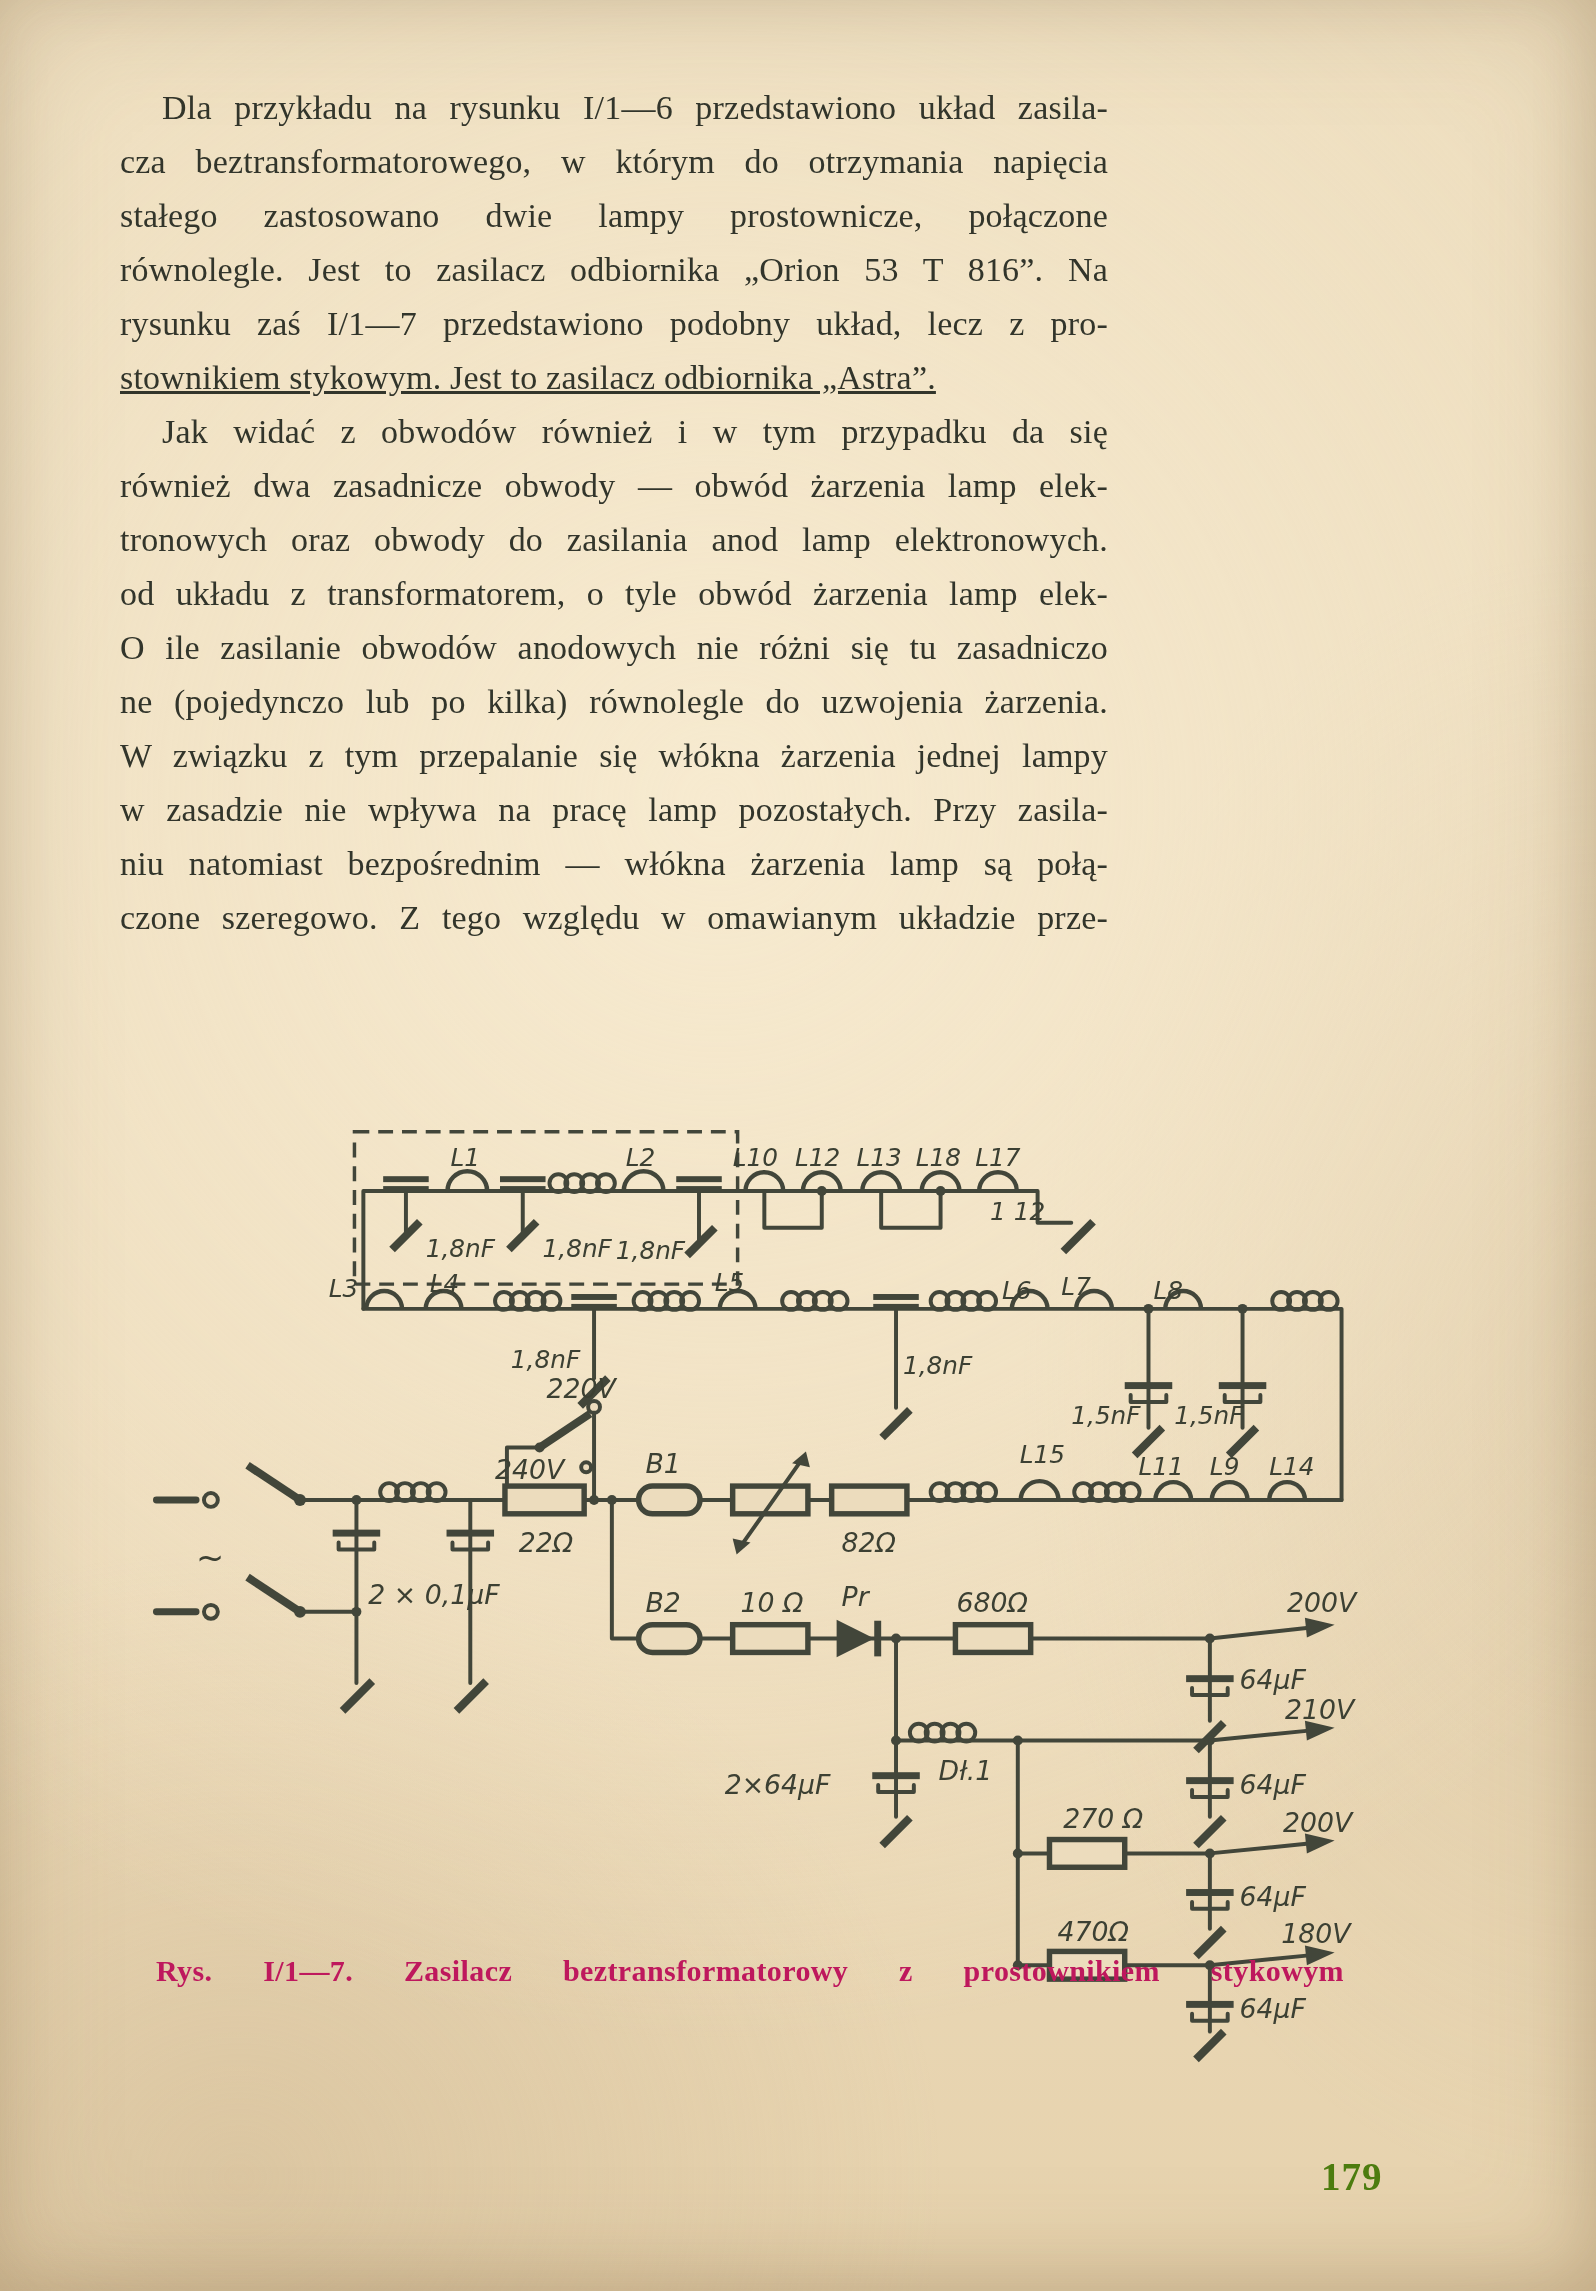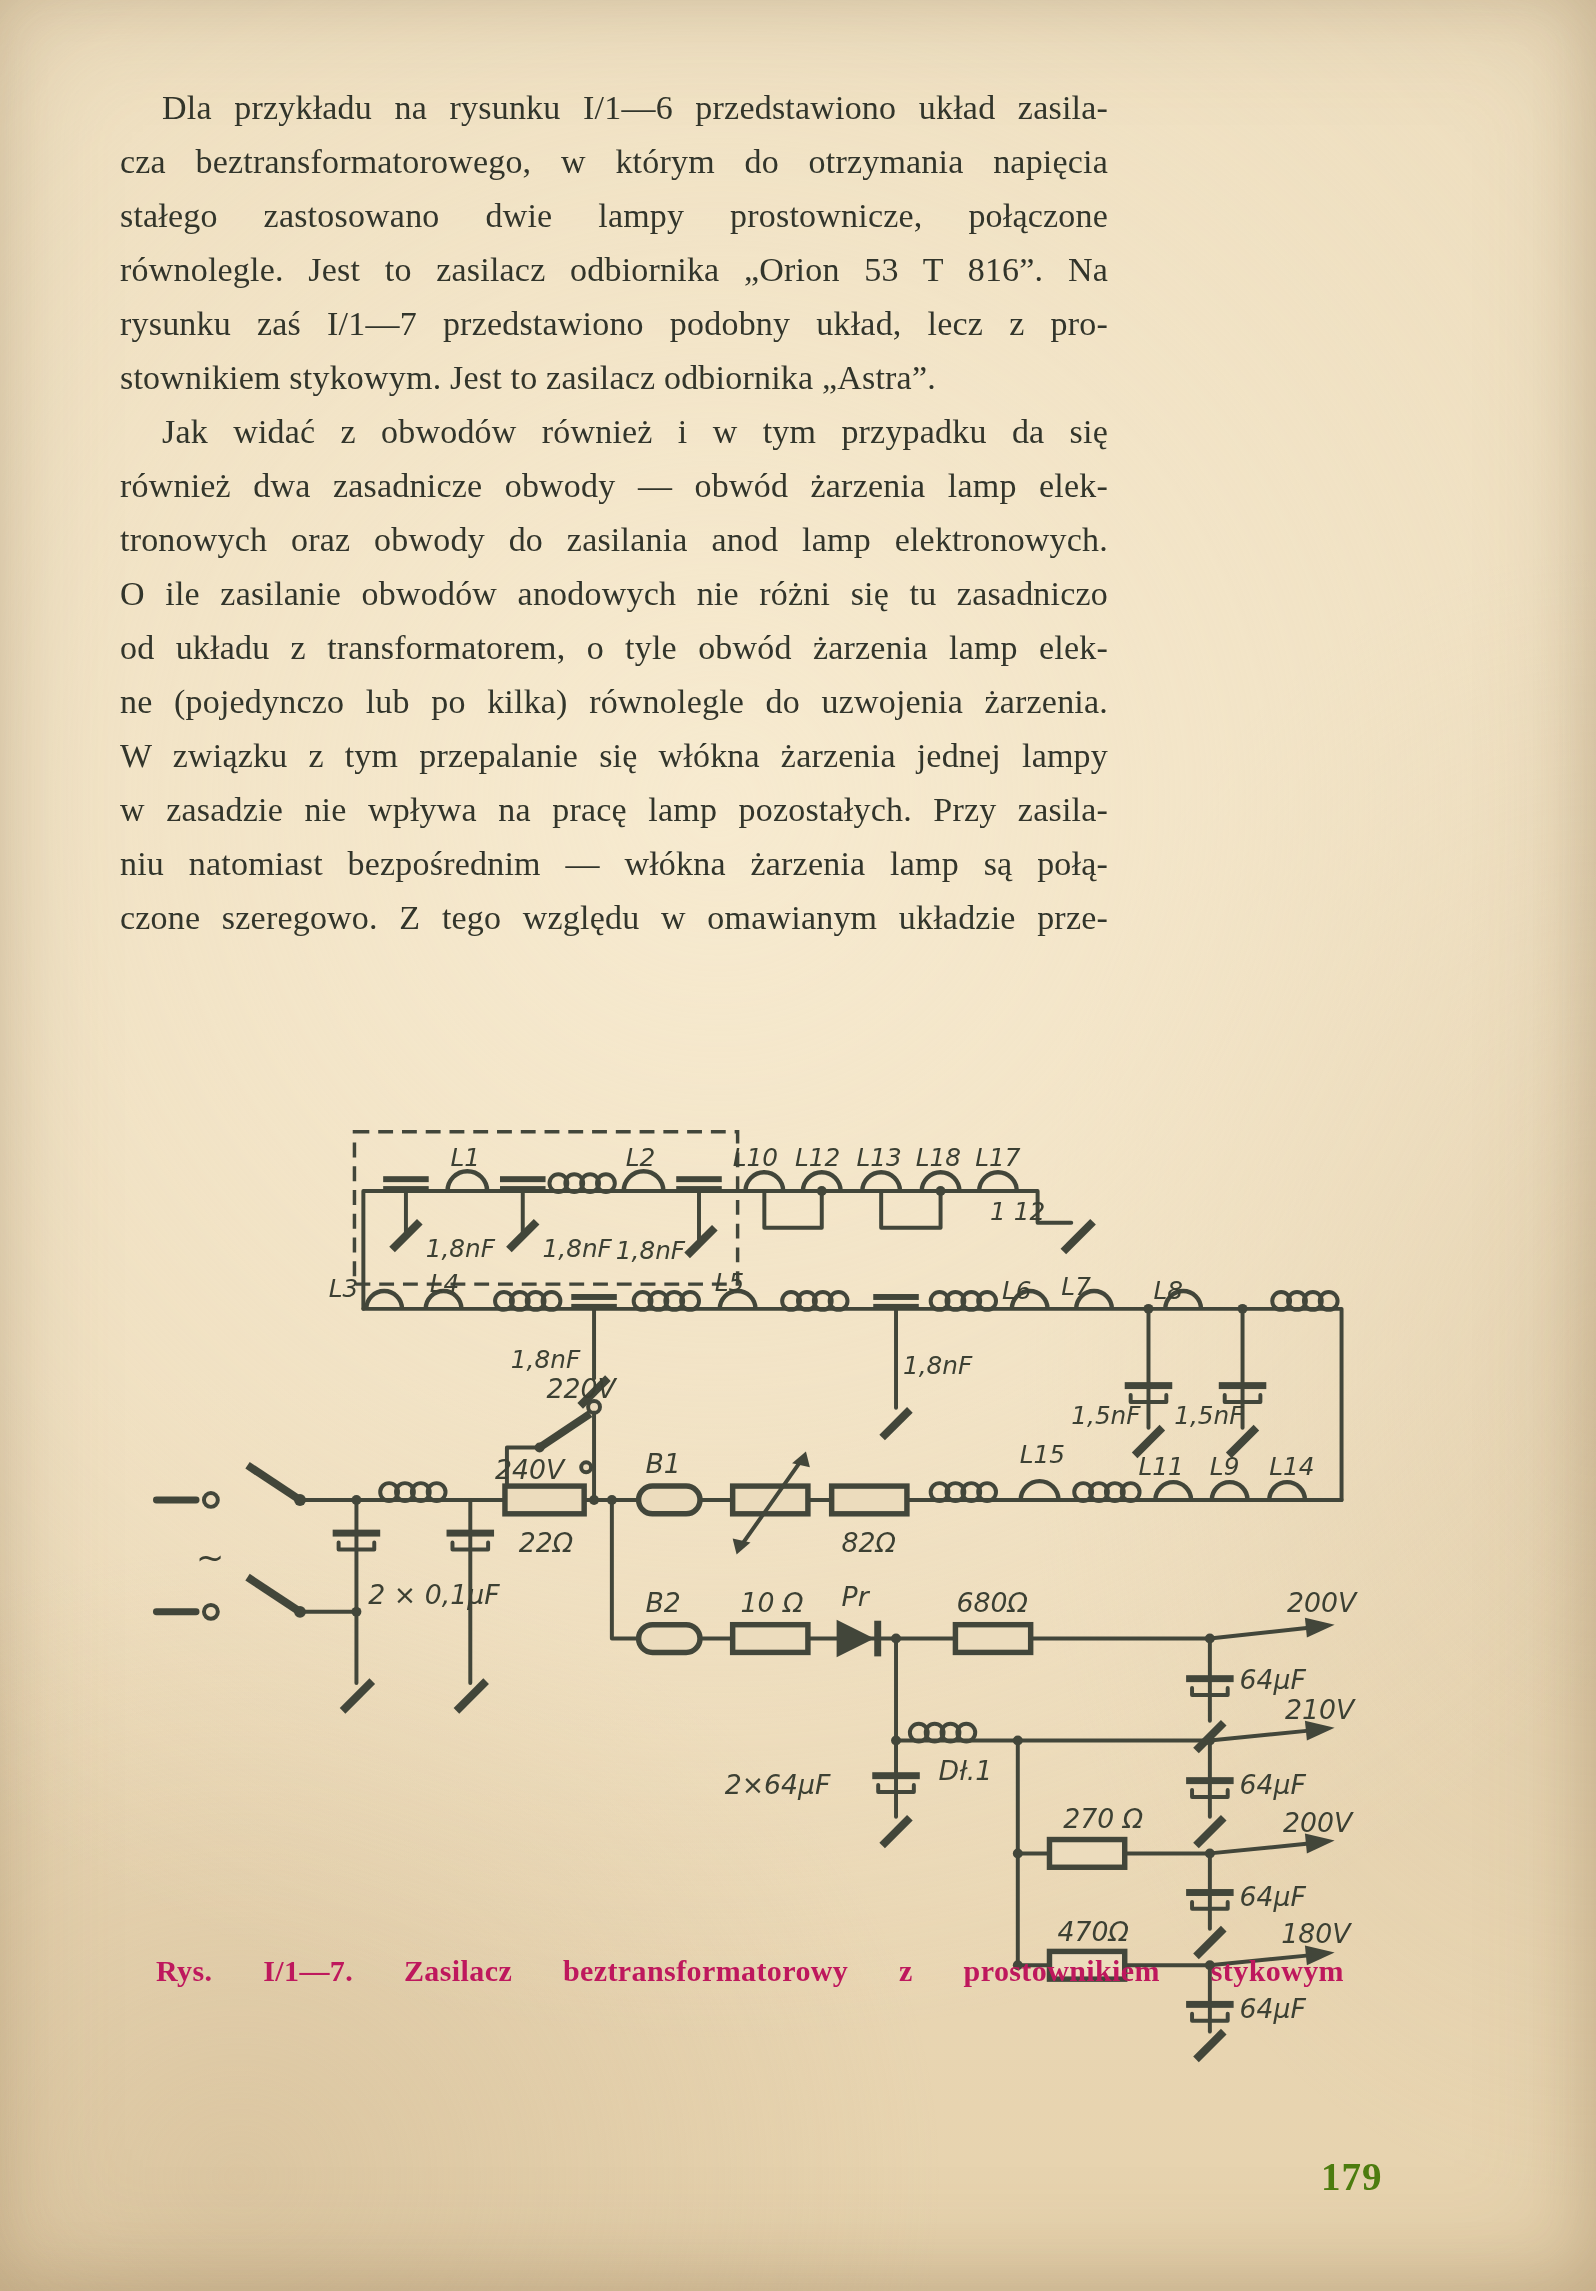--- a/index.html
+++ b/index.html
@@ -11,21 +11,21 @@
       radial-gradient(ellipse 60% 60% at 100% 60%, rgba(210,188,150,.40) 0%, rgba(210,188,150,0) 60%),
       linear-gradient(180deg,#ecdcbc 0%,#eddcbc 60%,#e6d2ad 100%);
     font-family:"Liberation Serif",serif;color:#32352b;
   }
   .vignette{position:absolute;inset:0;pointer-events:none;
     box-shadow:inset 0 0 119px rgba(140,110,70,.25), inset -8px -14px 59px rgba(120,95,60,.18);}
   .textblock{position:absolute;left:120px;top:81px;width:988px;
     font-size:34px;line-height:54px;letter-spacing:0.2px;}
   .line{text-align:justify;text-align-last:justify;}
   .line.indent{text-indent:42px;}
-  .line.last{text-align-last:left;}
+  .line.last{text-align-last:left;text-decoration:underline;}
   .caption{position:absolute;left:156px;top:1954px;width:1188px;
     font-weight:bold;font-size:30px;letter-spacing:0.4px;
     text-align:justify;text-align-last:justify;color:#be185d;}
   .pagenum{position:absolute;left:1321px;top:2154px;font-size:39px;
     font-weight:bold;letter-spacing:1px;color:#4d7c0f;}
   svg.diagram{position:absolute;left:0;top:0;}
   .w{stroke:#42463a;stroke-width:4;fill:none;stroke-linecap:round;stroke-linejoin:round}
   .dash{stroke:#42463a;stroke-width:3.5;fill:none;stroke-dasharray:15 9}
   .comp{stroke:#42463a;stroke-width:5.5;fill:#ecdcbd}
   .bar{fill:#42463a;stroke:none}
@@ -47,22 +47,22 @@
 <div class="textblock">
   <div class="line indent">Dla przykładu na rysunku I/1—6 przedstawiono układ zasila-</div>
   <div class="line">cza beztransformatorowego, w którym do otrzymania napięcia</div>
   <div class="line">stałego zastosowano dwie lampy prostownicze, połączone</div>
   <div class="line">równolegle. Jest to zasilacz odbiornika „Orion 53 T 816”. Na</div>
   <div class="line">rysunku zaś I/1—7 przedstawiono podobny układ, lecz z pro-</div>
   <div class="line last">stownikiem stykowym. Jest to zasilacz odbiornika „Astra”.</div>
   <div class="line indent">Jak widać z obwodów również i w tym przypadku da się</div>
   <div class="line">również dwa zasadnicze obwody — obwód żarzenia lamp elek-</div>
   <div class="line">tronowych oraz obwody do zasilania anod lamp elektronowych.</div>
+  <div class="line">od układu z transformatorem, o tyle obwód żarzenia lamp elek-</div>
   <div class="line">O ile zasilanie obwodów anodowych nie różni się tu zasadniczo</div>
-  <div class="line">od układu z transformatorem, o tyle obwód żarzenia lamp elek-</div>
   <div class="line">ne (pojedynczo lub po kilka) równolegle do uzwojenia żarzenia.</div>
   <div class="line">W związku z tym przepalanie się włókna żarzenia jednej lampy</div>
   <div class="line">w zasadzie nie wpływa na pracę lamp pozostałych. Przy zasila-</div>
   <div class="line">niu natomiast bezpośrednim — włókna żarzenia lamp są połą-</div>
   <div class="line">czone szeregowo. Z tego względu w omawianym układzie prze-</div>
 </div>
 
 <svg class="diagram" width="1597" height="2292" viewBox="0 0 1613 2315" xmlns="http://www.w3.org/2000/svg">
 
   <g>

